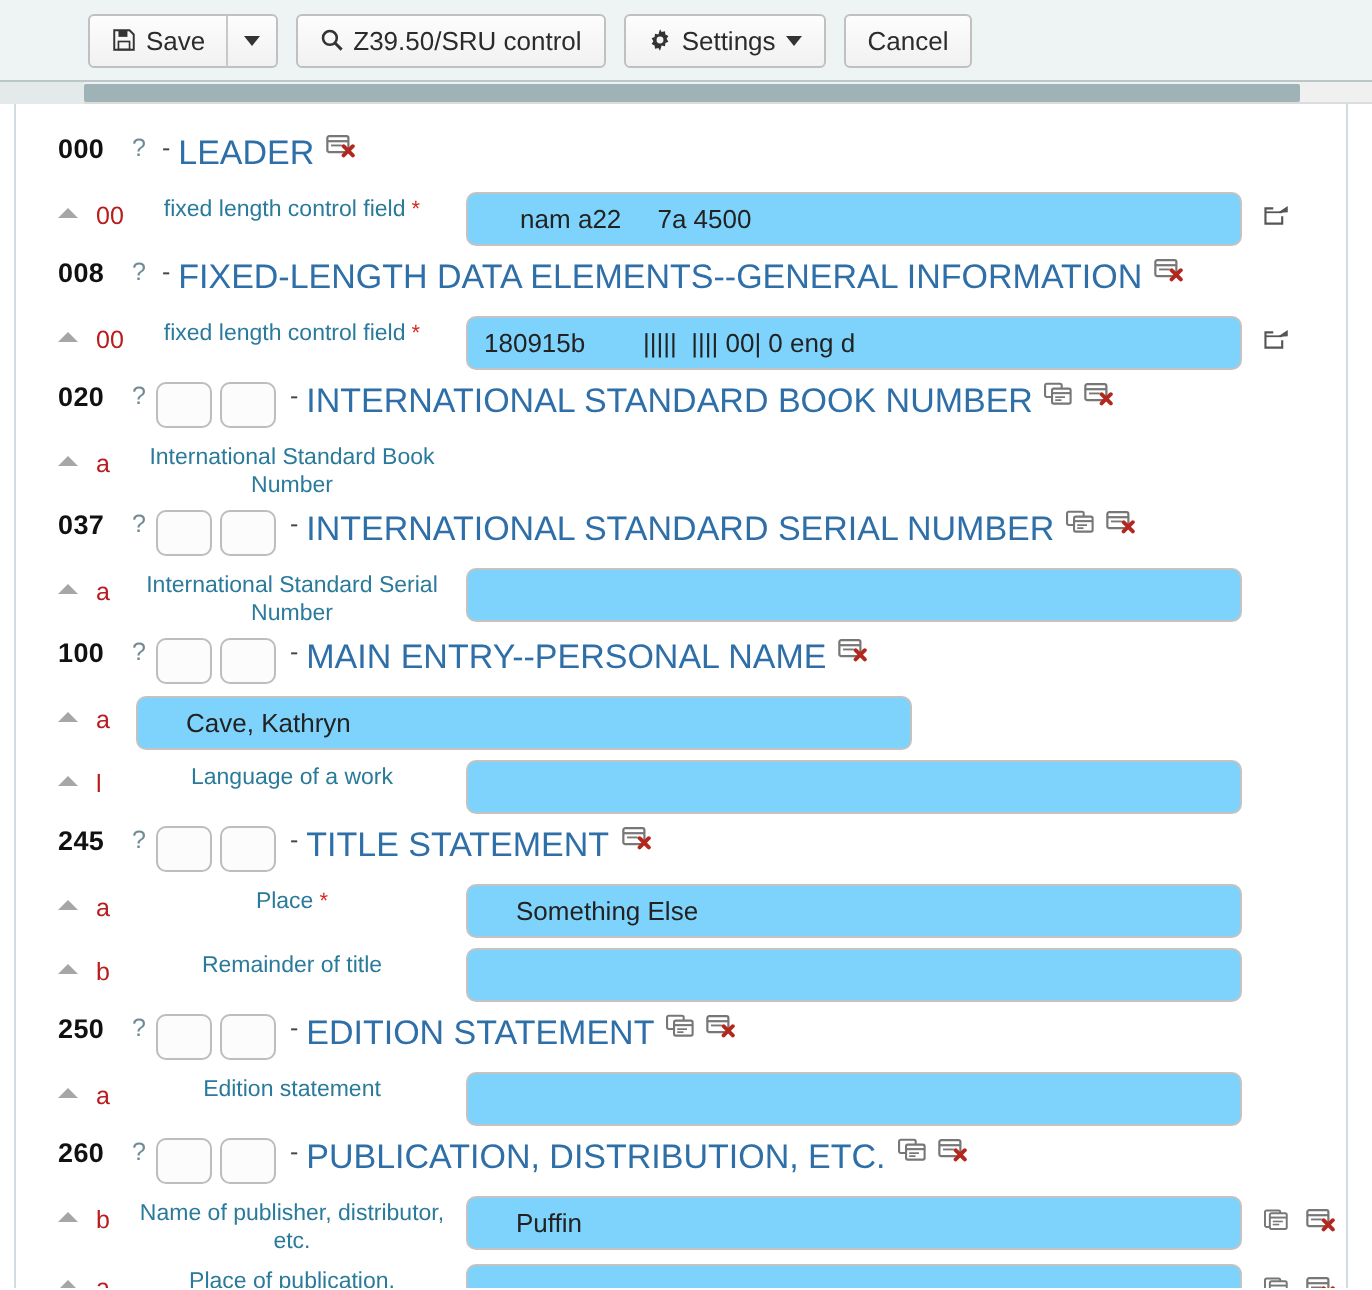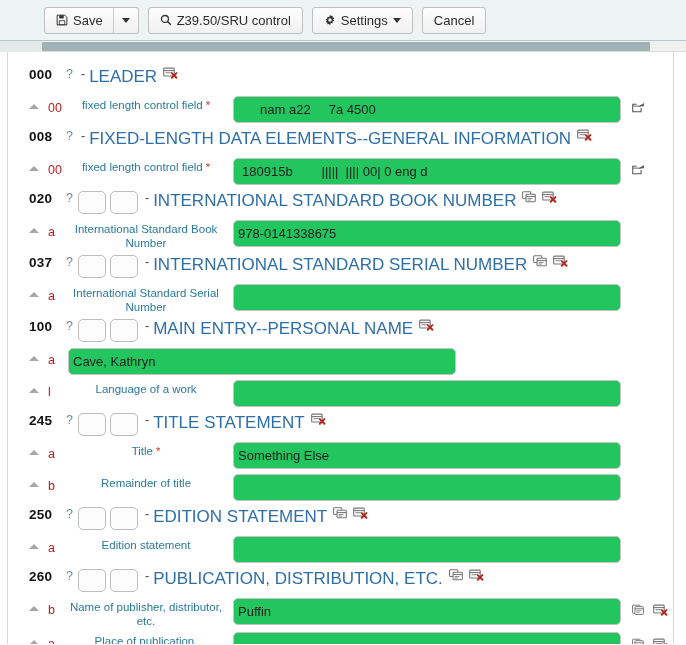--- a/index.html
+++ b/index.html
@@ -171,23 +171,23 @@
     padding-right: 9px;
     margin-top: 3px;
     cursor: pointer;
   }
   .req { color: #d9281e; font-size: 11px; }
   .sfinput {
     width: 388px;
     height: 27px;
     border: 1px solid #c3c3c3;
     border-radius: 5px;
-    background: #22c55e;
+    background: #7dd3fc;
     font-size: 13px;
-    padding: 0 4px;
+    padding: 0 24px;
     color: #222;
     font-family: "Liberation Sans", sans-serif;
     flex: none;
   }
   .sfinput.leader { padding-left: 8px; white-space: pre; }
   .sf-icons {
     display: inline-flex;
     align-items: center;
     gap: 8px;
     margin-left: 11px;
@@ -352,21 +352,20 @@
             </svg>
           </span>
         </span>
       </div>
       <div class="subrow">
         <span class="tri">
           <i></i>
         </span>
         <span class="sfcode">a</span>
         <span class="sflabel"><span>International Standard Book Number</span></span>
-        <input class="sfinput" value="978-0141338675" style="">
       </div>
       <div class="fieldrow">
         <span class="tag">037</span>
         <a class="qlink">?</a>
         <input class="ind" value="" style="">
         <input class="ind" value="" style="">
         <span class="dash">-</span>
         <span class="fieldname">INTERNATIONAL STANDARD SERIAL NUMBER</span>
         <span class="hdr-icons">
           <span>
@@ -454,21 +453,21 @@
               </g>
             </svg>
           </span>
         </span>
       </div>
       <div class="subrow">
         <span class="tri">
           <i></i>
         </span>
         <span class="sfcode">a</span>
-        <span class="sflabel"><span>Title</span><span class="req">&nbsp;*</span></span>
+        <span class="sflabel"><span>Place</span><span class="req">&nbsp;*</span></span>
         <input class="sfinput" value="Something Else" style="">
       </div>
       <div class="subrow">
         <span class="tri">
           <i></i>
         </span>
         <span class="sfcode">b</span>
         <span class="sflabel"><span>Remainder of title</span></span>
         <input class="sfinput" value="" style="">
       </div>

